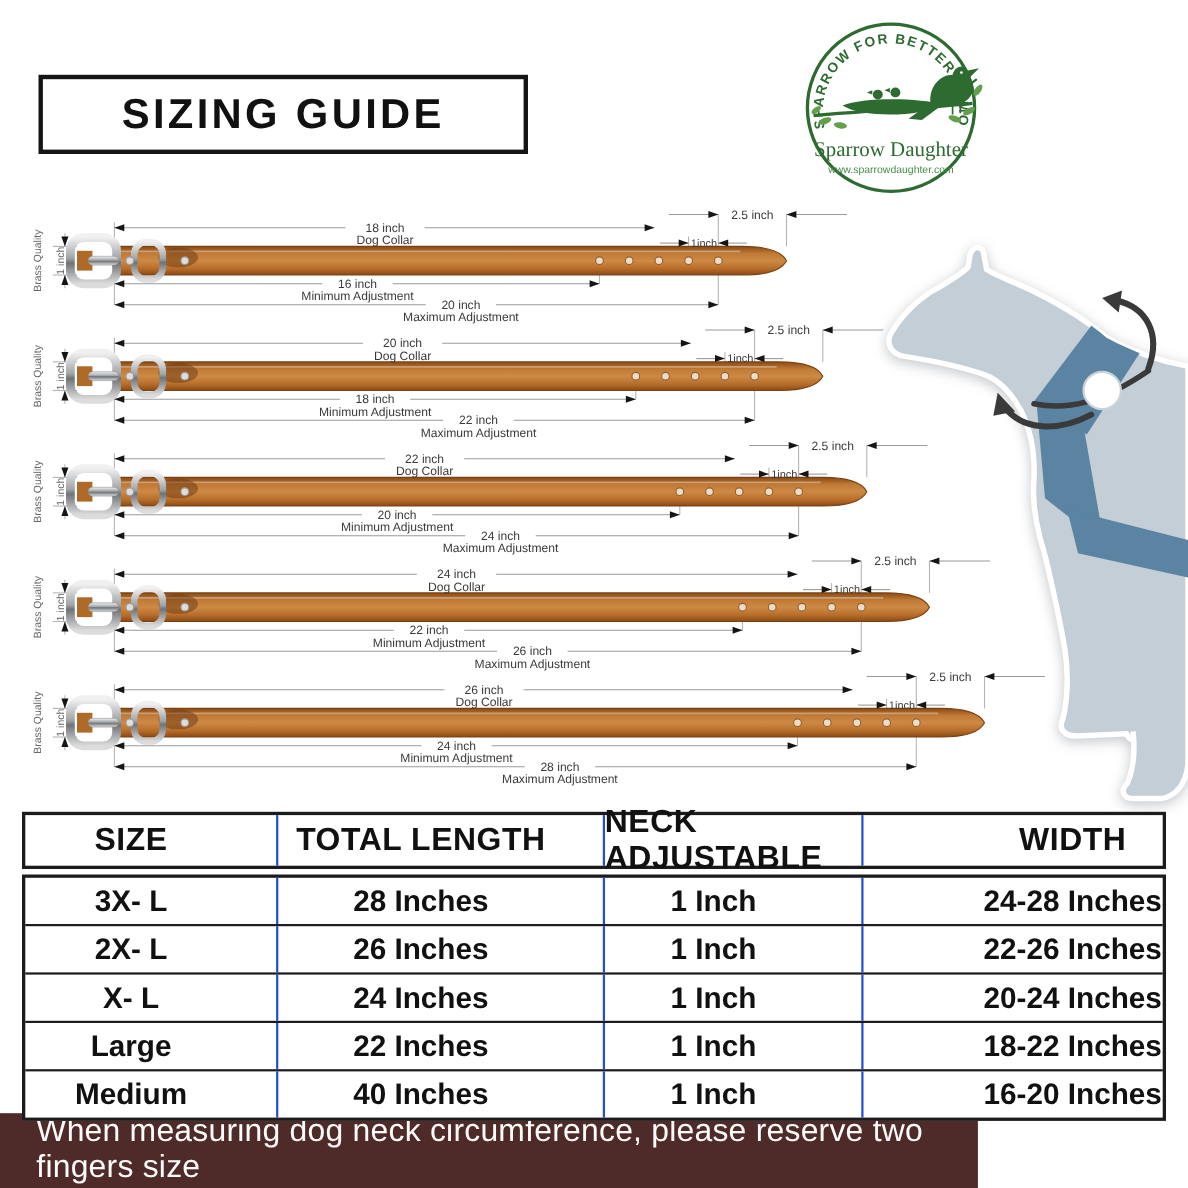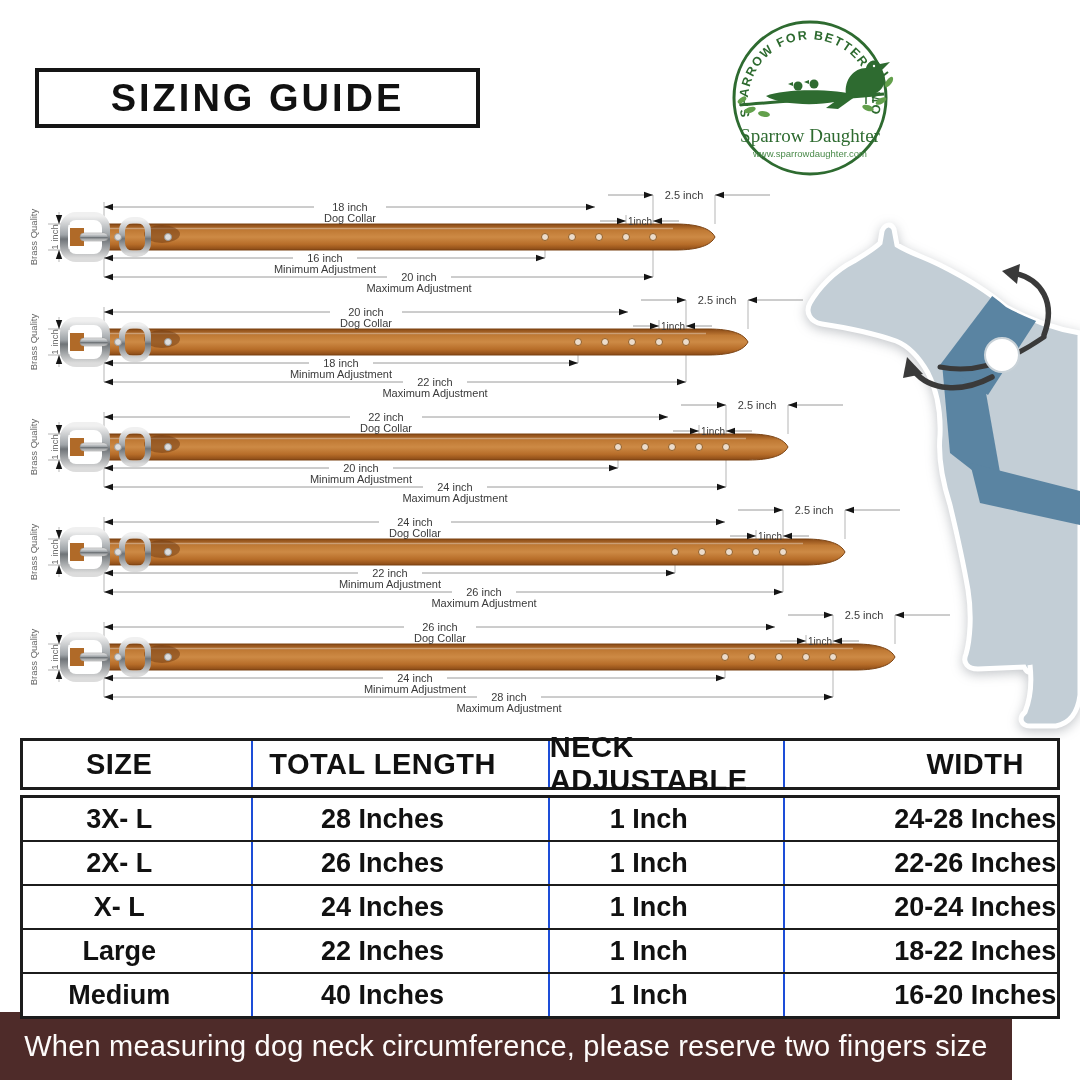--- a/index.html
+++ b/index.html
@@ -1,19 +1,19 @@
 <!DOCTYPE html>
 <html><head>
 <meta charset="utf-8">
 <style>
   html,body{margin:0;padding:0;background:#888;}
   .page{position:relative;width:1080px;height:1080px;background:#ffffff;overflow:hidden;
         font-family:"Liberation Sans",sans-serif;margin:0 auto;}
   
-  .title-box{position:absolute;left:35px;top:68px;width:445px;height:60px;
+  .title-box{position:absolute;left:35px;top:68px;width:445px;height:72px;
              border:4px solid #151515;box-sizing:border-box;display:flex;align-items:center;justify-content:center;}
   .title-box span{font-size:38px;font-weight:bold;letter-spacing:3px;color:#111;}
   
   .logo{position:absolute;left:698px;top:10px;}
   
   .collars{position:absolute;left:10px;top:182px;width:960px;z-index:2;}
   .collar-row{height:105px;}
   .collar-row svg{display:block;overflow:visible;}
   .dim{stroke:#9a9a9a;stroke-width:1;}
   .ext{stroke:#b5b5b5;stroke-width:1;}
@@ -28,22 +28,22 @@
   .size-table{position:absolute;left:20px;top:738px;width:1040px;z-index:3;}
   .thead,.tbody{border:3px solid #1c1c1c;background:#fff;}
   .thead{margin-bottom:5px;}
   .trow{display:grid;grid-template-columns:18.6% 25.2% 19.3% 36.9%;gap:36px;}
   .tbody .trow + .trow{border-top:2px solid #1c1c1c;}
   .tcell{display:flex;align-items:center;justify-content:center;height:42px;
          font-size:27px;font-weight:700;color:#111;}
   .thead .tcell{height:46px;font-size:29px;font-weight:bold;letter-spacing:0.5px;}
   .tcell + .tcell{border-left:2px solid #1d4ed8;}
   
-  .footer{position:absolute;left:0;top:1012px;width:1012px;height:68px;
-          display:flex;align-items:center;justify-content:center;}
+  .footer{position:absolute;left:0;top:1012px;width:856px;height:68px;
+          display:flex;align-items:flex-start;justify-content:center;padding-left:33px;}
   .footer span{color:#fdfbfa;font-size:29px;font-weight:500;letter-spacing:0.2px;}
   .arc-text{font:bold 12.5px "Liberation Sans",sans-serif;letter-spacing:1.5px;}
   .brand-text{font:19px "Liberation Serif",serif;text-anchor:middle;}
   .site-text{font:9.5px "Liberation Sans",sans-serif;text-anchor:middle;}
 </style>
 </head>
 <body>
 
 <div class="page">
 

